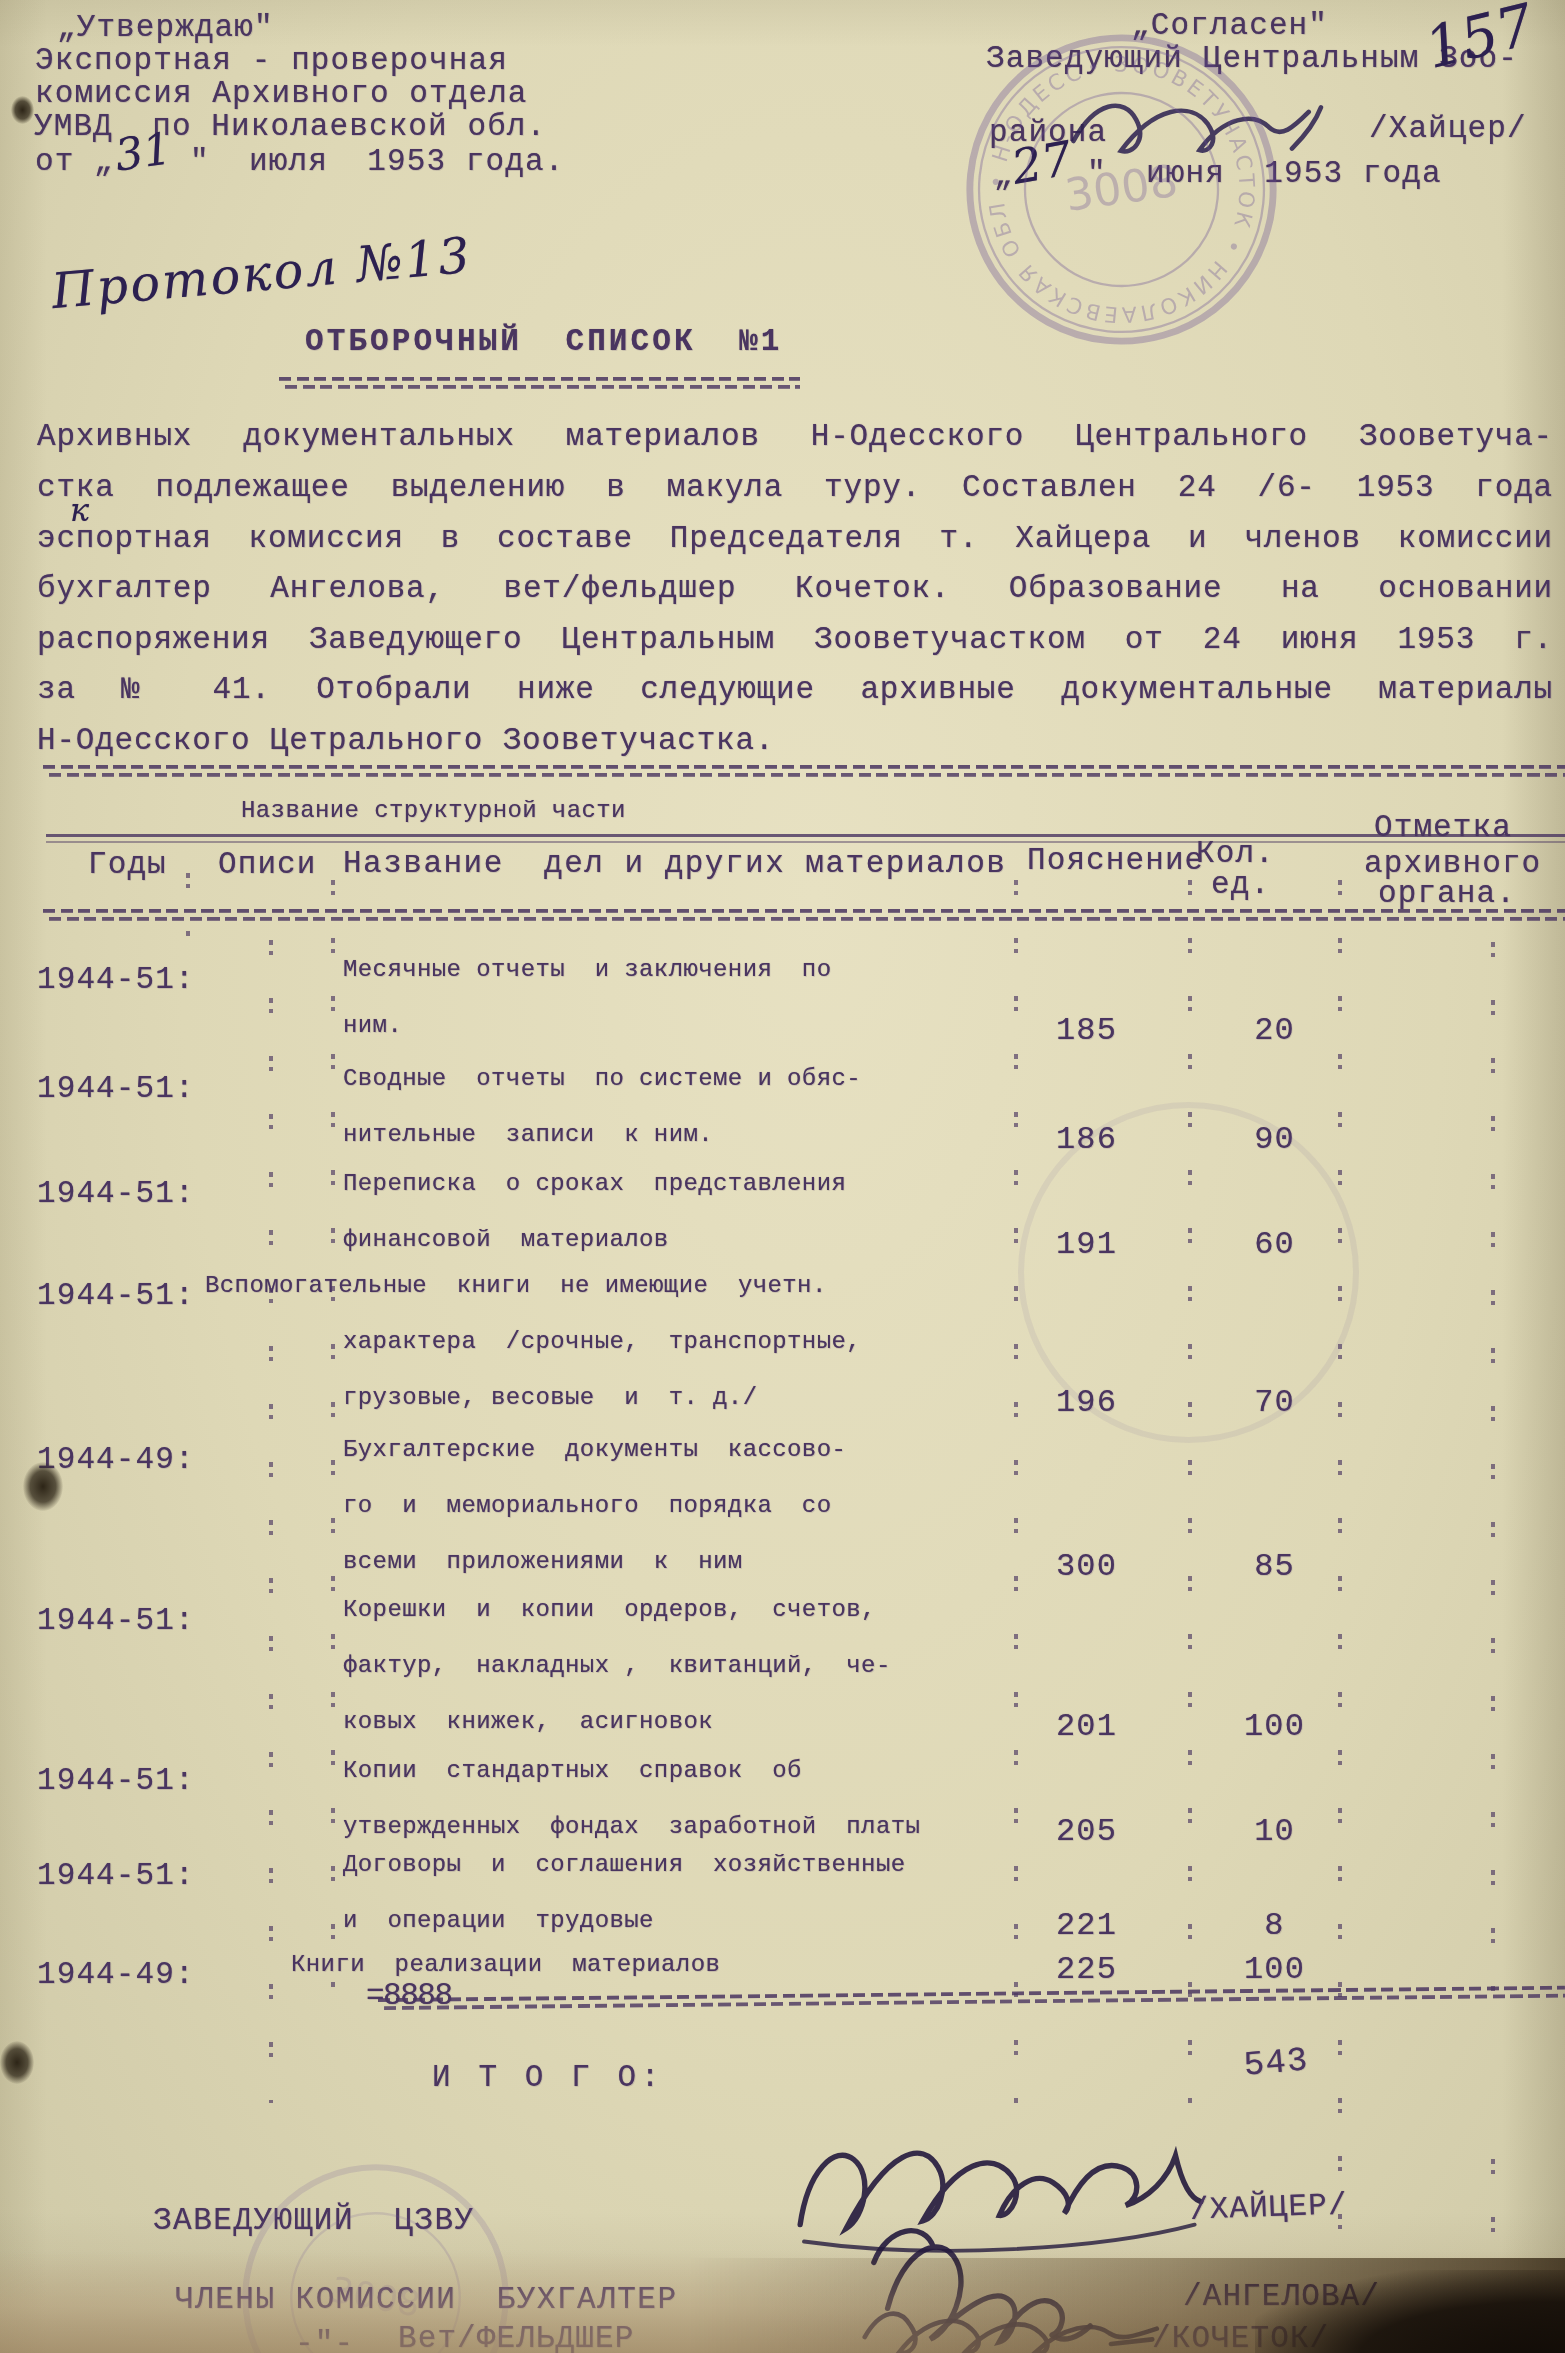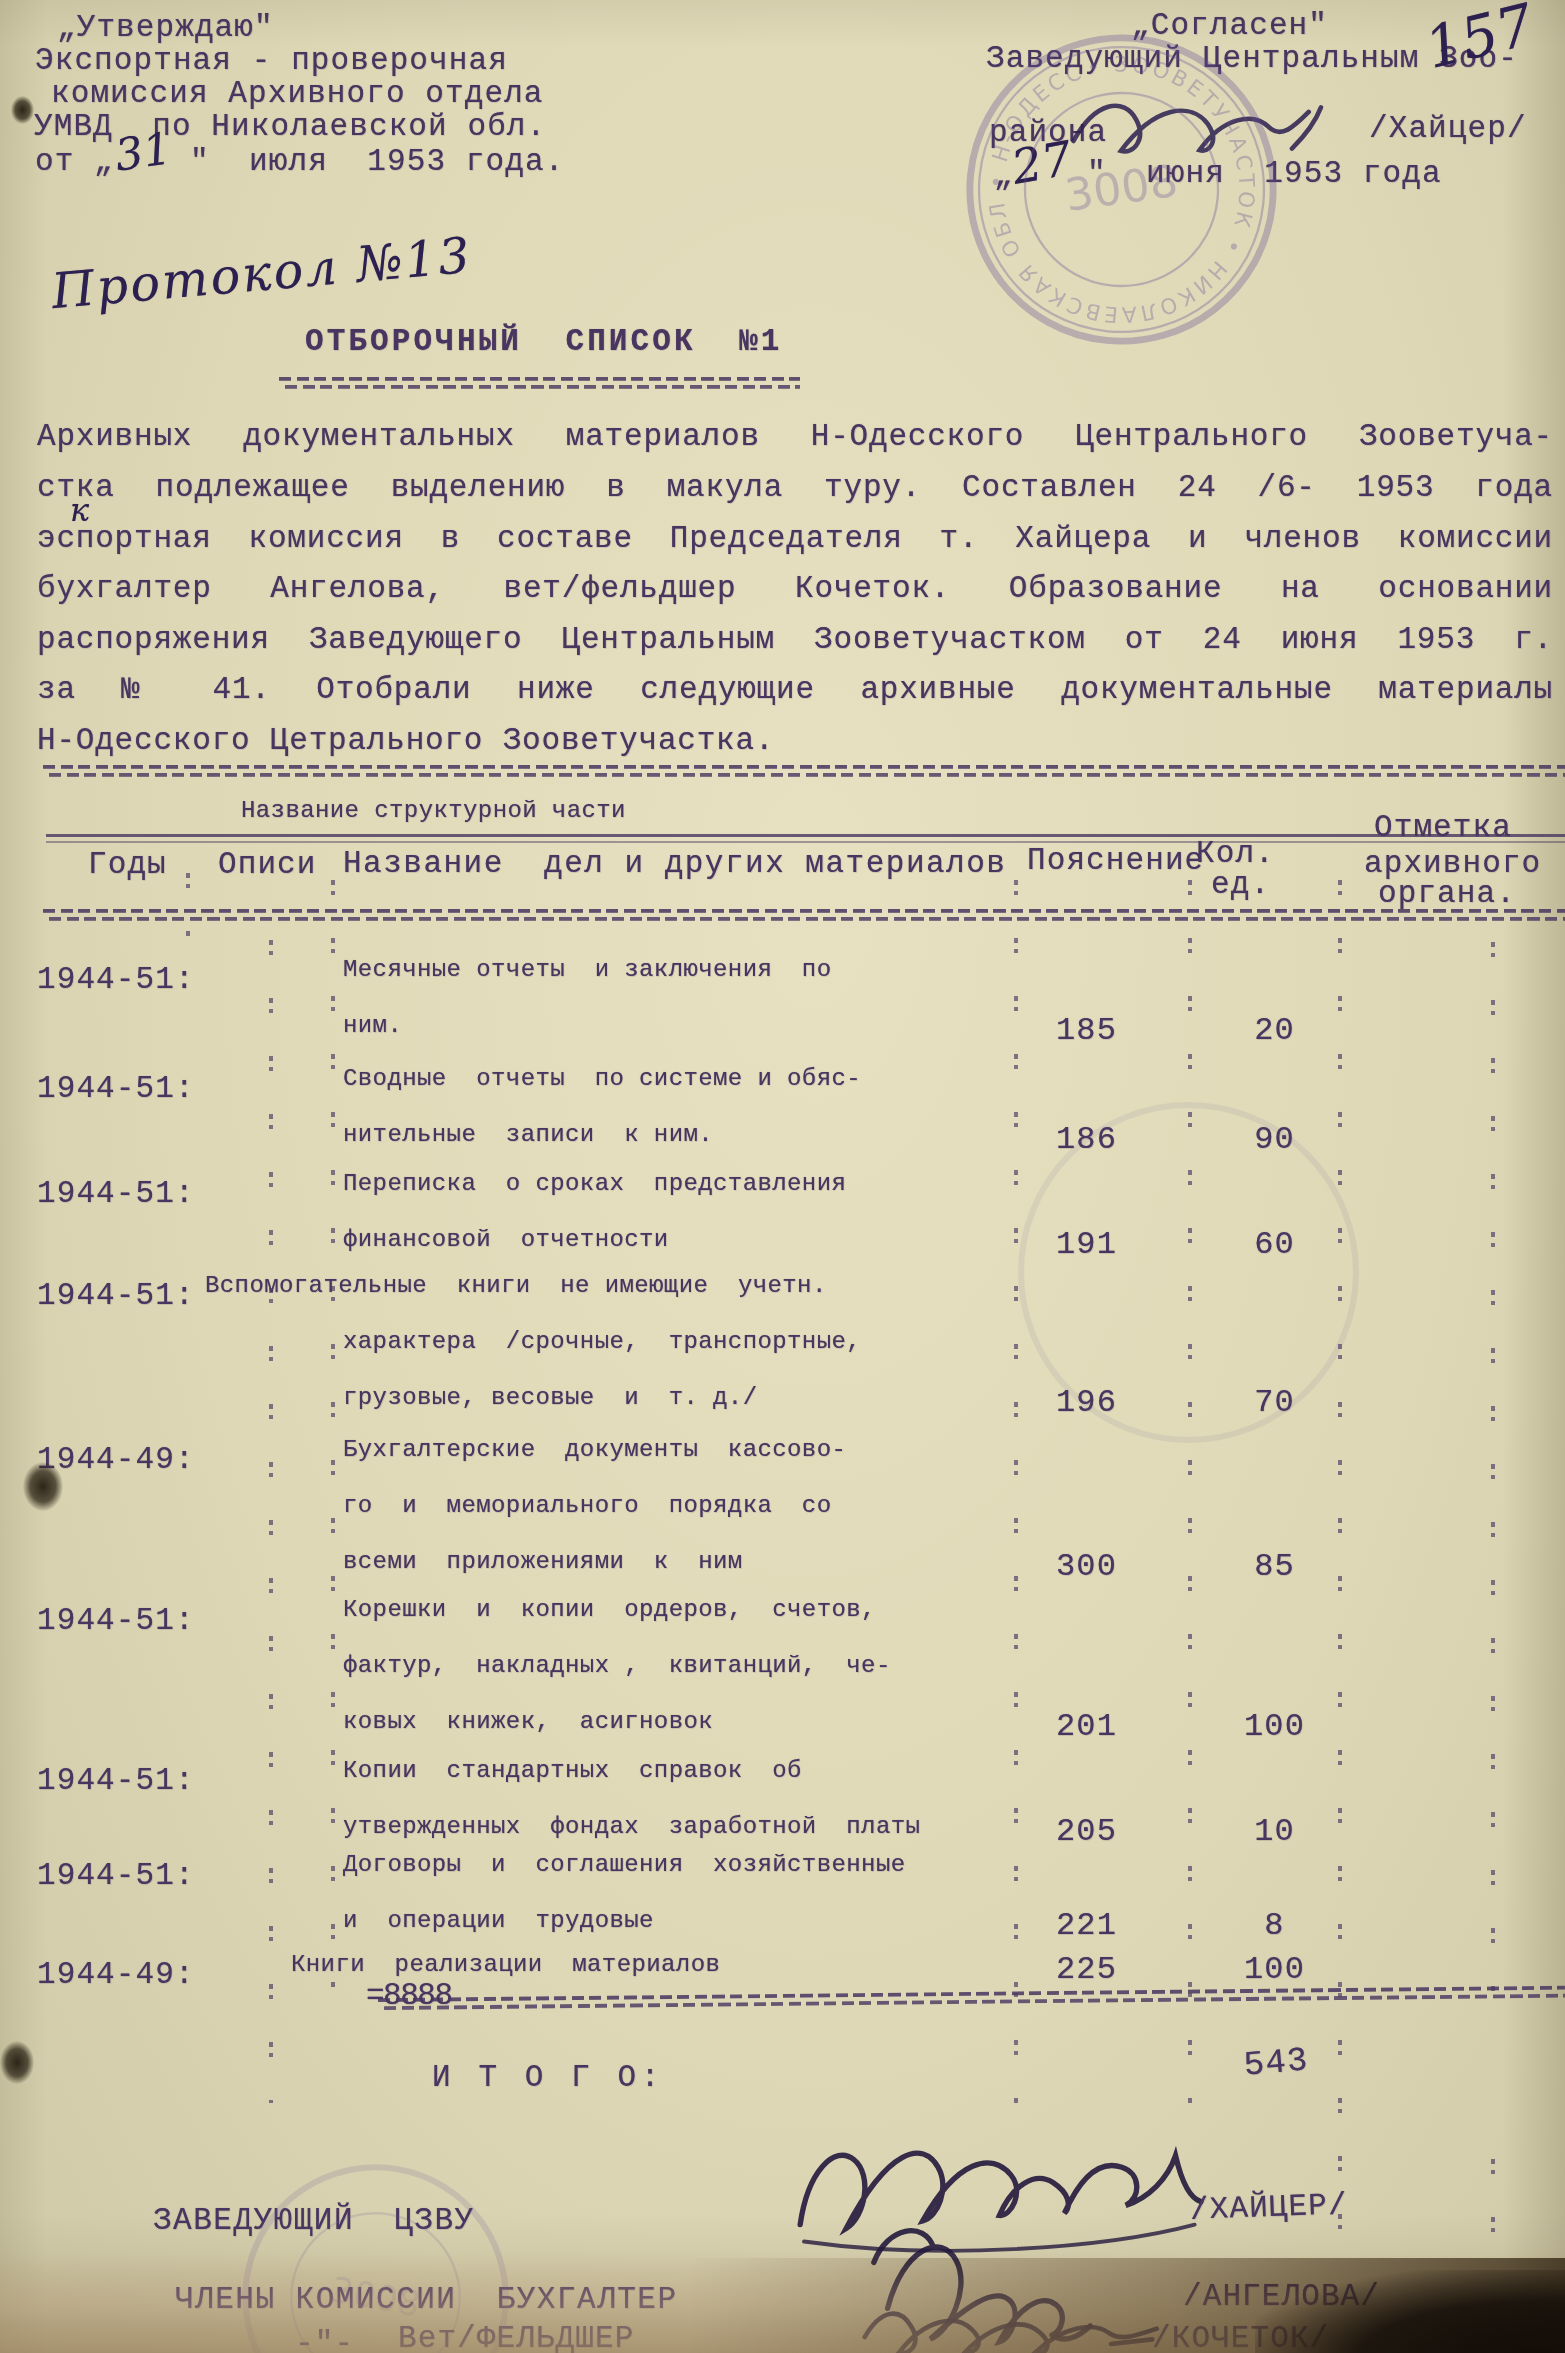--- a/index.html
+++ b/index.html
@@ -36,21 +36,21 @@
   .stain{position:absolute;}
   .sig{position:absolute;}
 </style>
 </head>
 <body>
 
 <div class="page">
 
   <div class="tw" style="left:57px;top:10.7px;">„Утверждаю"</div>
   <div class="tw" style="left:35px;top:44px;">Экспортная - проверочная</div>
-  <div class="tw" style="left:51px;top:77px;text-align:center;">комиссия Архивного отдела</div>
+  <div class="tw" style="left:35px;top:77px;text-align:center;">комиссия Архивного отдела</div>
   <div class="tw" style="left:34px;top:110px;">УМВД  по Николаевской обл.</div>
   <div class="tw" style="left:35px;top:145px;">от „</div>
   <div class="hand" style="left:115px;top:126px;font-size:44px;transform:rotate(-8deg);">31</div>
   <div class="tw" style="left:190px;top:145px;">"  июля  1953 года.</div>
   <div class="hand" style="left:51px;top:245px;font-size:49px;transform:rotate(-5deg);letter-spacing:2.3px;">Протокол №13</div>
 
   <div class="tw" style="left:1131px;top:9.2px;">„Согласен"</div>
   <div class="tw" style="left:986px;top:42px;">Заведующий Центральным Зоо-</div>
   <div class="tw" style="left:989px;top:116px;">района</div>
   <svg class="sig" style="left:1064px;top:86px;width:268px;height:84px;" viewBox="0 0 350 110">
@@ -113,21 +113,21 @@
       <div class="tw f37" style="left: 343px; top: 1013px;">ним.</div>
       <div class="tw num" style="left: 1033px; top: 1013px;">185</div>
       <div class="tw num" style="left: 1221px; top: 1013px;">20</div>
       <div class="tw year-cell" style="left: 37px; top: 1072px;">1944-51:</div>
       <div class="tw f37" style="left: 343px; top: 1066px;">Сводные  отчеты  по системе и обяс-</div>
       <div class="tw f37" style="left: 343px; top: 1122px;">нительные  записи  к ним.</div>
       <div class="tw num" style="left: 1033px; top: 1122px;">186</div>
       <div class="tw num" style="left: 1221px; top: 1122px;">90</div>
       <div class="tw year-cell" style="left: 37px; top: 1177px;">1944-51:</div>
       <div class="tw f37" style="left: 343px; top: 1171px;">Переписка  о сроках  представления</div>
-      <div class="tw f37" style="left: 343px; top: 1227px;">финансовой  отчетности</div>
+      <div class="tw f37" style="left: 343px; top: 1227px;">финансовой  материалов</div>
       <div class="tw num" style="left: 1033px; top: 1227px;">191</div>
       <div class="tw num" style="left: 1221px; top: 1227px;">60</div>
       <div class="tw year-cell" style="left: 37px; top: 1279px;">1944-51:</div>
       <div class="tw f37" style="left: 205px; top: 1273px;">Вспомогательные  книги  не имеющие  учетн.</div>
       <div class="tw f37" style="left: 343px; top: 1329px;">характера  /срочные,  транспортные,</div>
       <div class="tw f37" style="left: 343px; top: 1385px;">грузовые, весовые  и  т. д./</div>
       <div class="tw num" style="left: 1033px; top: 1385px;">196</div>
       <div class="tw num" style="left: 1221px; top: 1385px;">70</div>
       <div class="tw year-cell" style="left: 37px; top: 1443px;">1944-49:</div>
       <div class="tw f37" style="left: 343px; top: 1437px;">Бухгалтерские  документы  кассово-</div>

